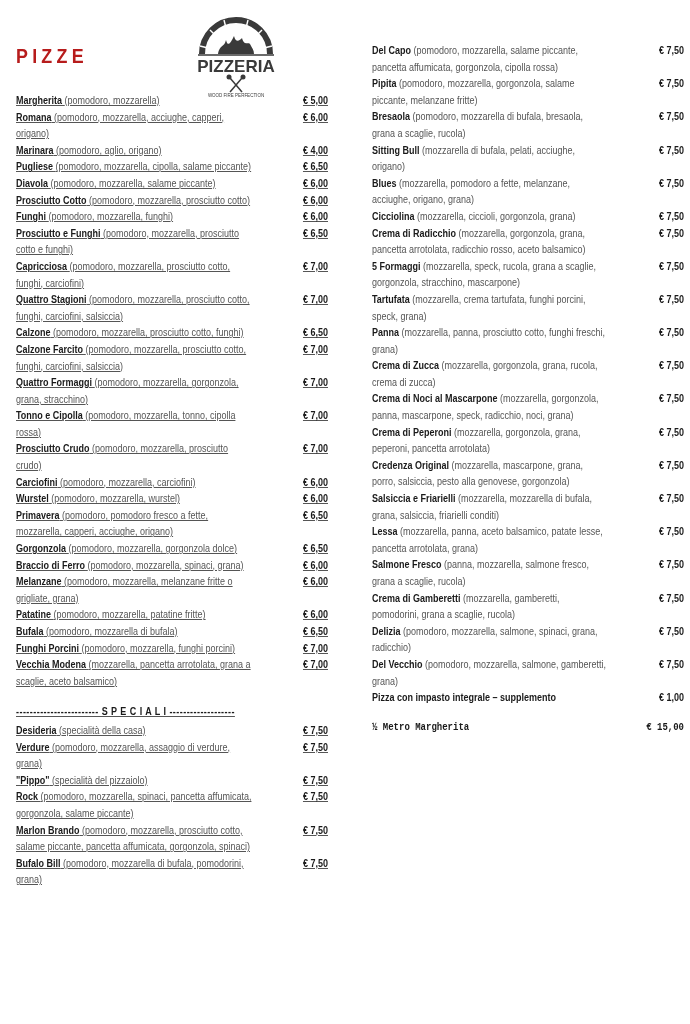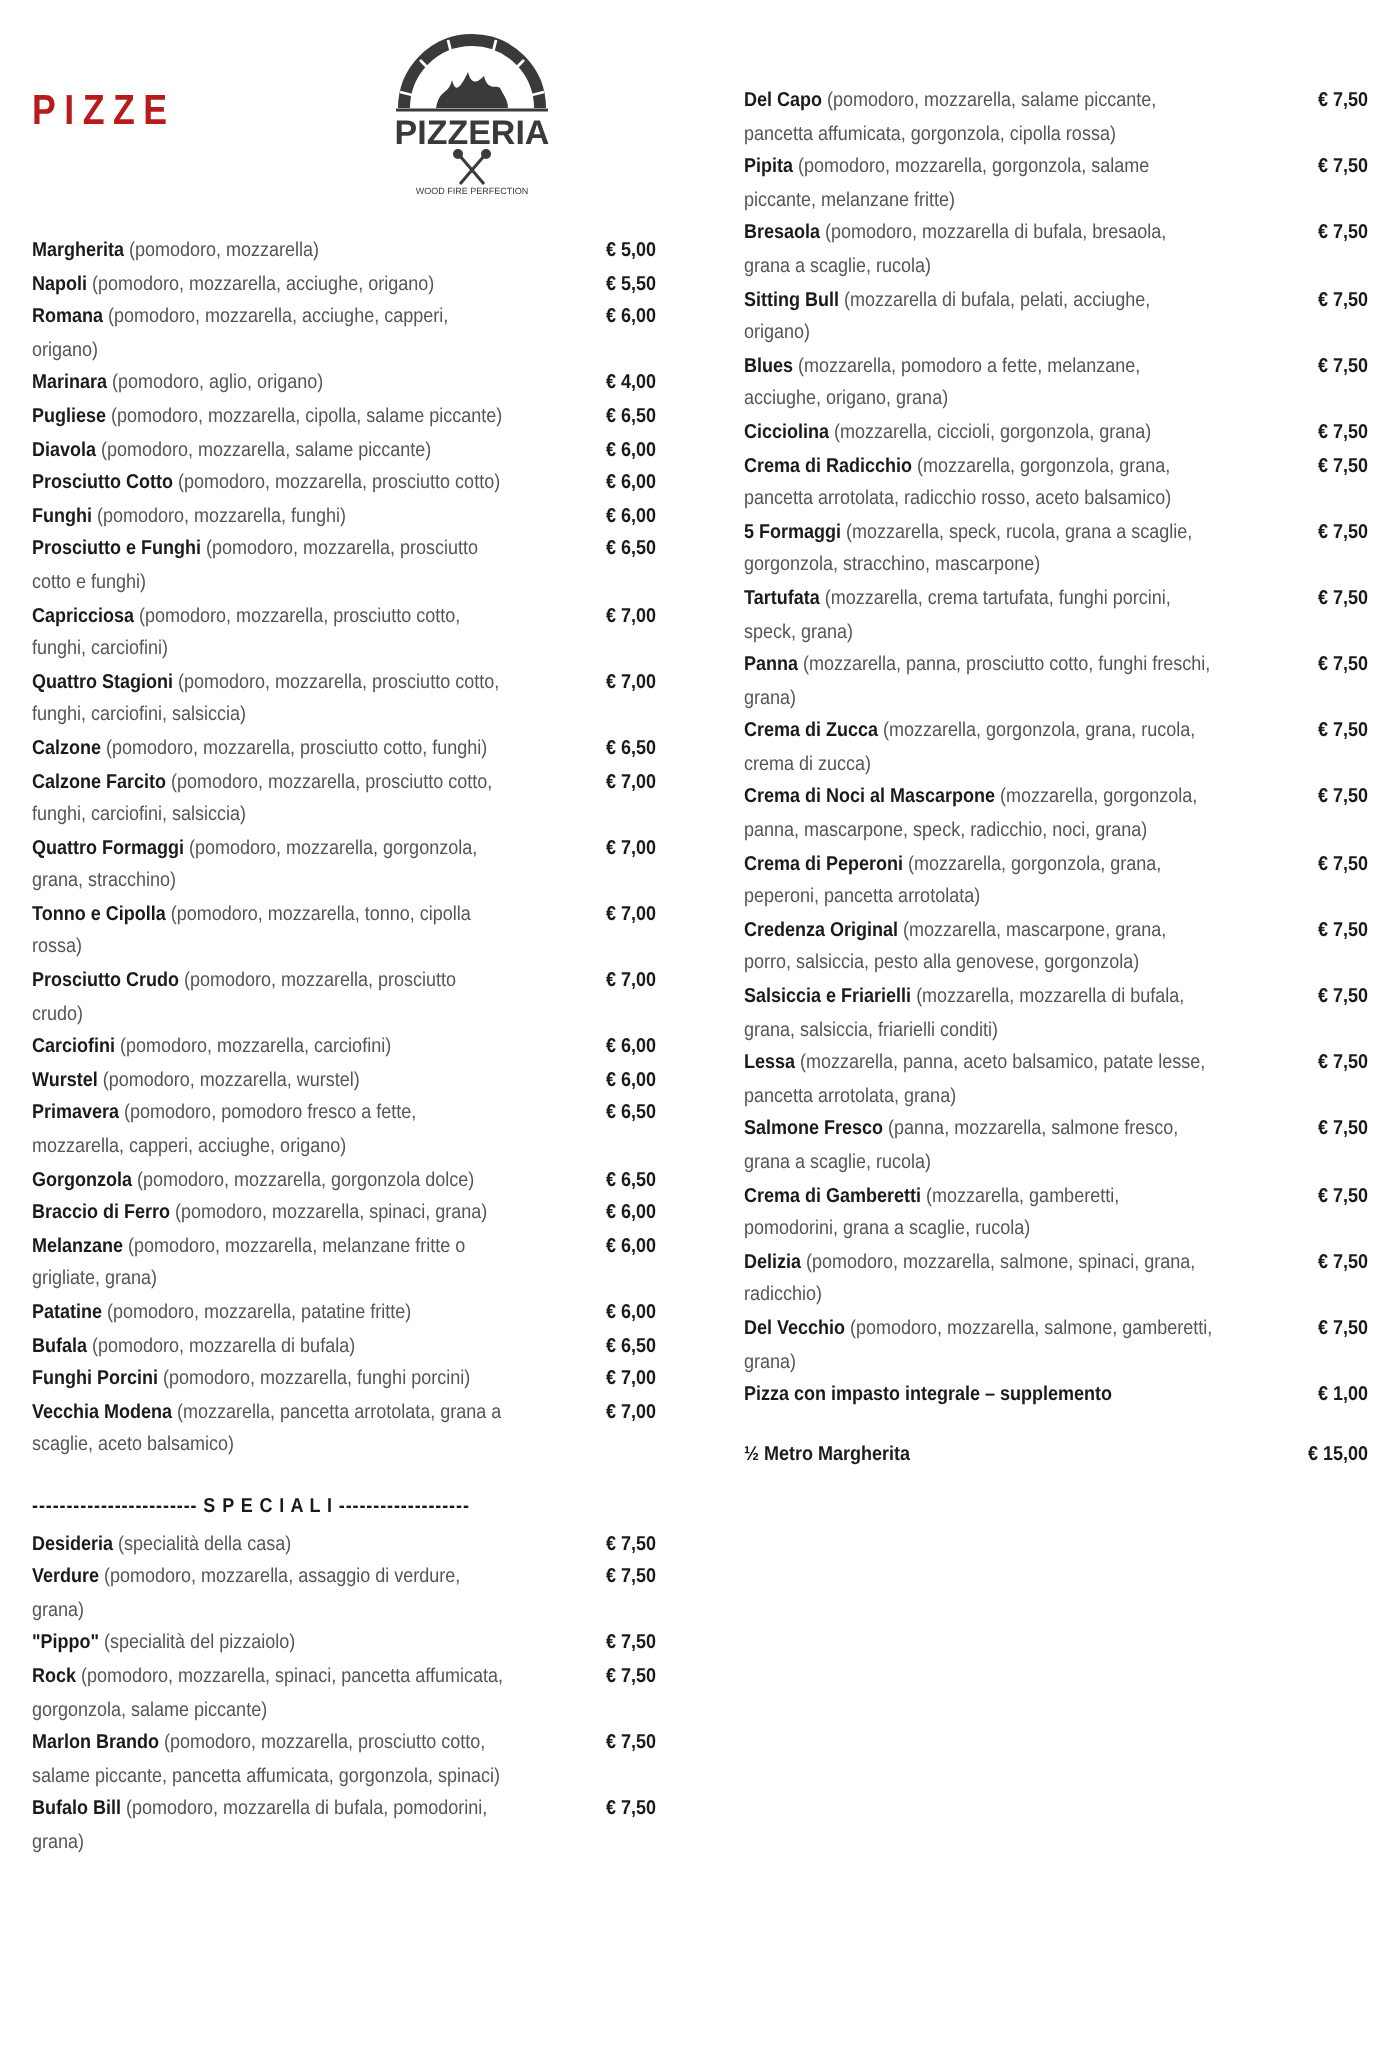--- a/index.html
+++ b/index.html
@@ -42,28 +42,24 @@
     <g stroke="#3a3a3a" stroke-width="1.5">
       <line x1="42" y1="84" x2="54" y2="70"></line>
         <line x1="54" y1="84" x2="42" y2="70"></line>
     </g>
     <circle cx="41" cy="69" r="2.5" fill="#3a3a3a"></circle>
       <circle cx="55" cy="69" r="2.5" fill="#3a3a3a"></circle>
     <text x="48" y="89" text-anchor="middle" font-family="Liberation Sans, sans-serif" font-size="4.5" fill="#3a3a3a">WOOD FIRE PERFECTION</text>
   </svg>
 </div>
 
-<div class="menu" id="menu-left" style="left:16px;top:118px;width:312px;">
+<div class="menu" id="menu-left" style="left:16px;top:93px;width:312px;text-decoration:underline;">
     <div class="item">
       <div class="desc"><span class="name">Margherita</span> <span>(pomodoro, mozzarella)</span></div>
       <div class="price">€ 5,00</div>
-    </div>
-    <div class="item">
-      <div class="desc"><span class="name">Napoli</span> <span>(pomodoro, mozzarella, acciughe, origano)</span></div>
-      <div class="price">€ 5,50</div>
     </div>
     <div class="item">
       <div class="desc"><span class="name">Romana</span> <span>(pomodoro, mozzarella, acciughe, capperi, origano)</span></div>
       <div class="price">€ 6,00</div>
     </div>
     <div class="item">
       <div class="desc"><span class="name">Marinara</span> <span>(pomodoro, aglio, origano)</span></div>
       <div class="price">€ 4,00</div>
     </div>
     <div class="item">
@@ -260,20 +256,20 @@
     </div>
     <div class="item">
       <div class="desc"><span class="name">Del Vecchio</span> <span>(pomodoro, mozzarella, salmone, gamberetti, grana)</span></div>
       <div class="price">€ 7,50</div>
     </div>
     <div class="extra">
       <div class="item">
         <div class="desc name">Pizza con impasto integrale – supplemento</div>
         <div class="price">€ 1,00</div>
       </div>
-      <div class="half" style="margin-top: 14px; line-height: 13px;">
+      <div class="half" style="margin-top: 14px; line-height: 13px; font-family: Liberation Mono, monospace;">
         <div class="item">
           <div class="desc name">½ Metro Margherita</div>
           <div class="price">€ 15,00</div>
         </div>
       </div>
     </div>
   </div>
 
 </body></html>

